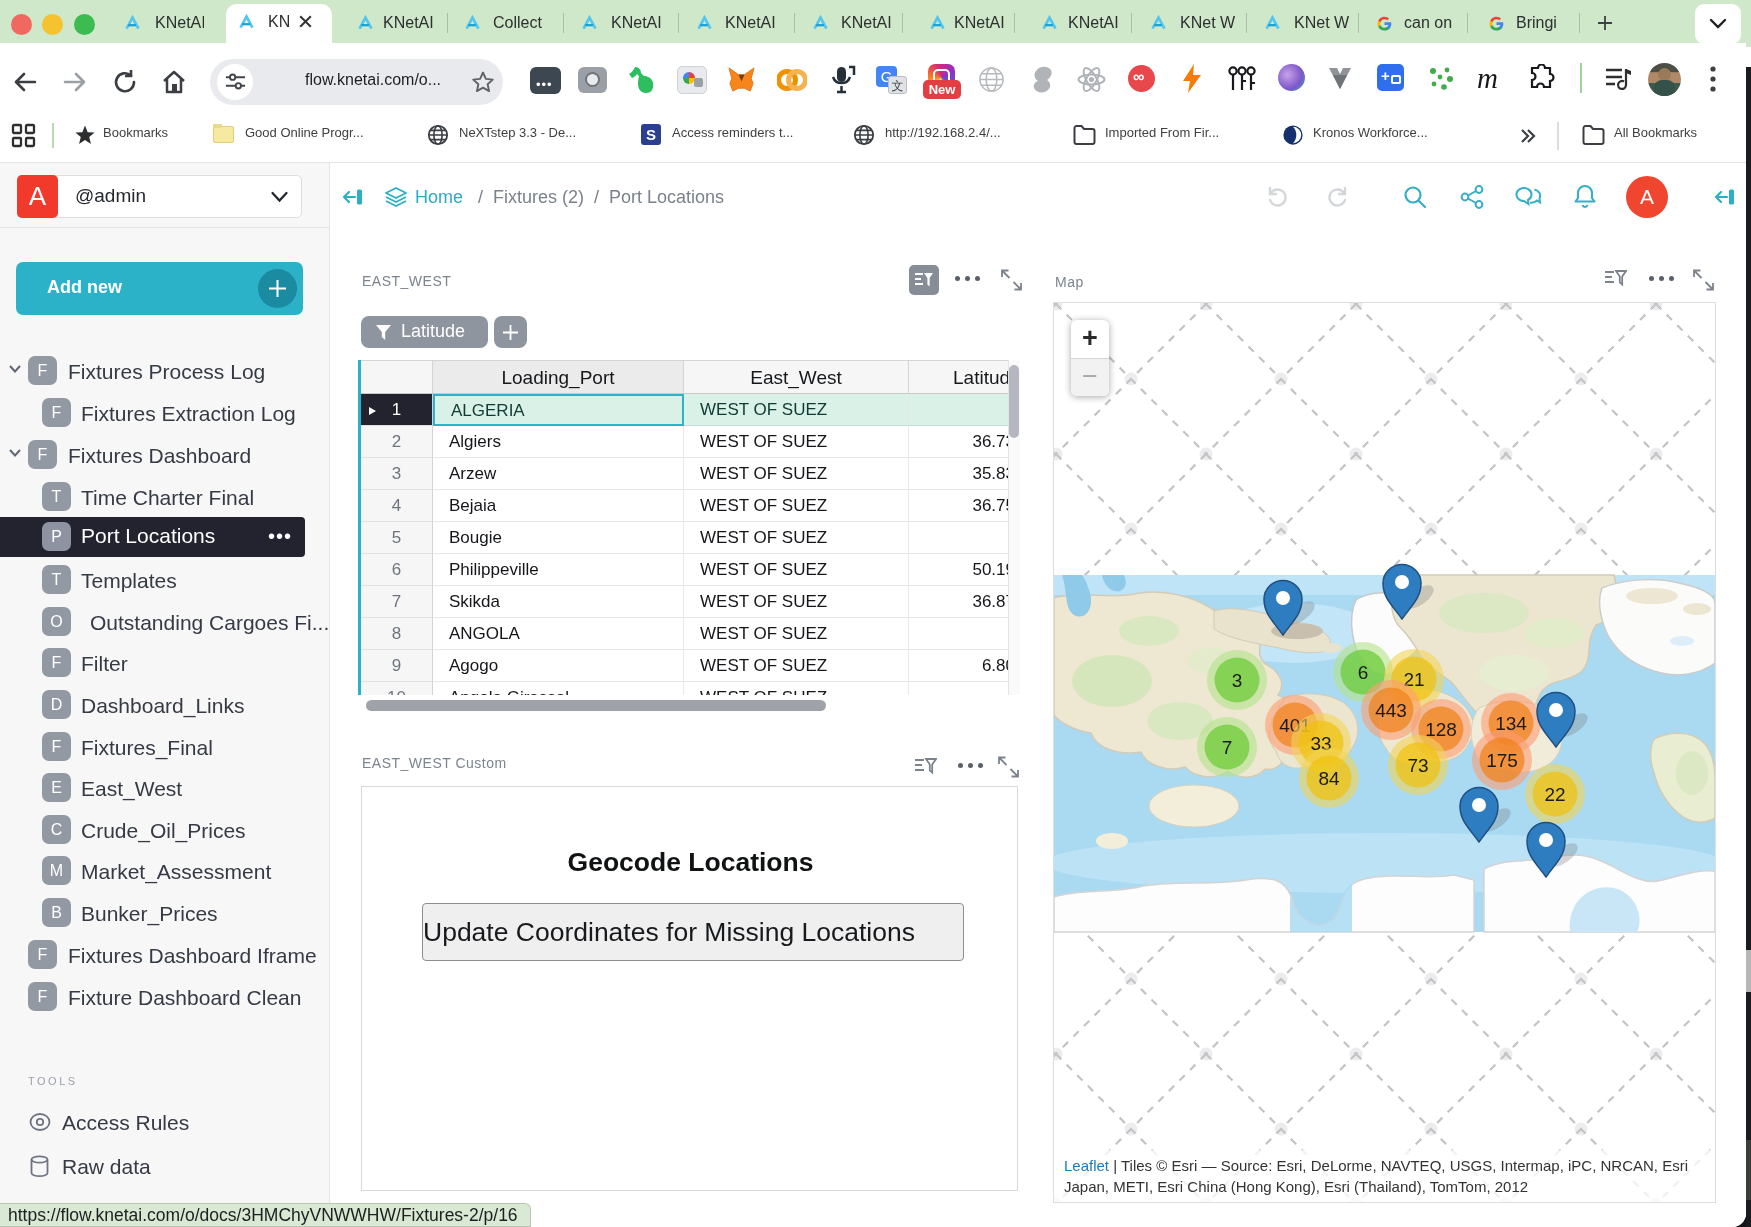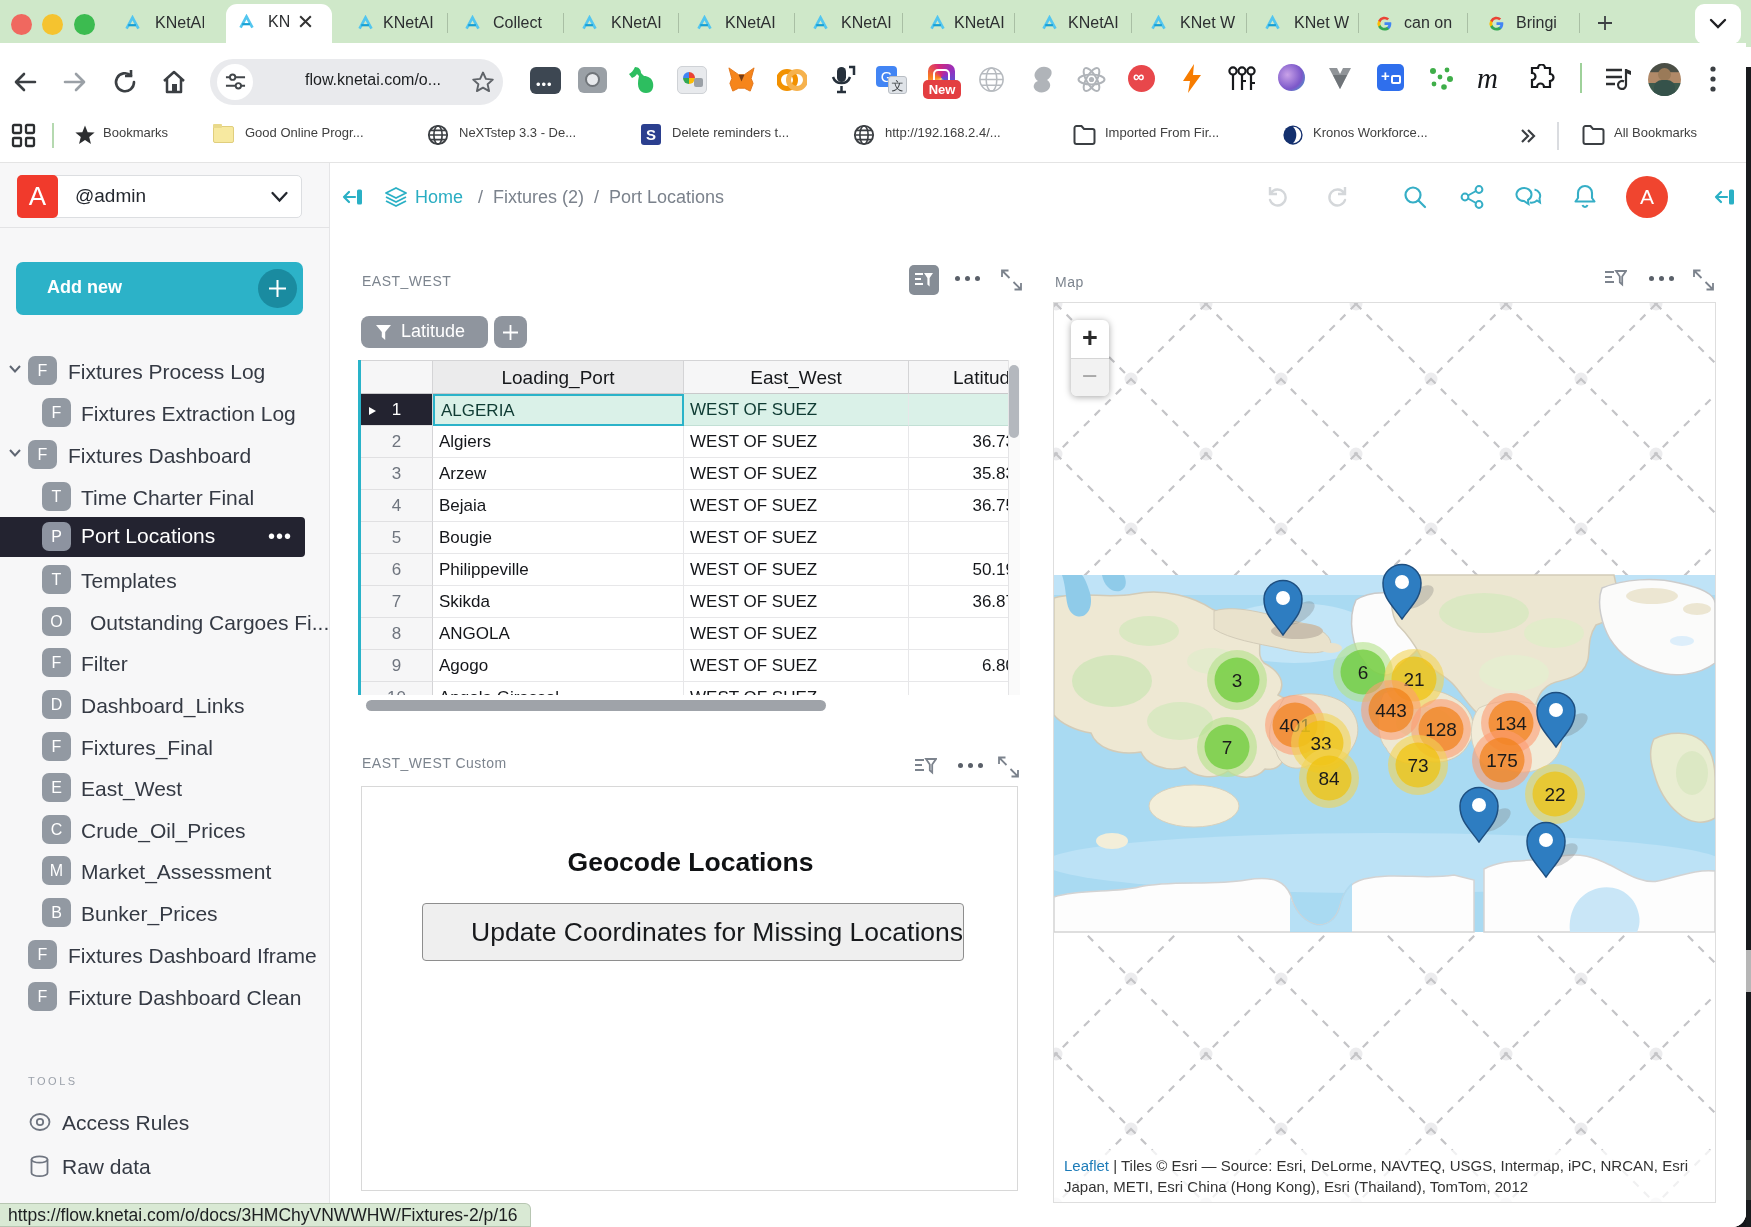--- a/index.html
+++ b/index.html
@@ -46,21 +46,21 @@
   .dots3 i { width:5px; height:5px; border-radius:50%; background:#5a6069; }
 
   
   .tcell { position:absolute; height:34px; font-size:19px; color:#16181b; line-height:33px;
            padding:0 10px; white-space:nowrap; overflow:hidden; text-align:center;
            background:#f6f6f7; border-right:1px solid #d4d4d6; border-bottom:1px solid #c9c9cb; border-top:1px solid #d4d4d6; }
   .selcol { background:#ebebec; }
   .rn { position:absolute; left:3px; width:72px; height:32px; background:#f6f6f7; border-bottom:1px solid #e0e0e2;
         border-right:1px solid #d4d4d6; font-size:17px; color:#6e747e; text-align:center; line-height:31px; }
   .dc { position:absolute; height:32px; background:#fff; border-bottom:1px solid #e7e7e9; border-right:1px solid #e7e7e9;
-        font-size:17px; color:#14161a; line-height:31px; padding:0 6px; white-space:nowrap; overflow:hidden; }
+        font-size:17px; color:#14161a; line-height:31px; padding:0 16px; white-space:nowrap; overflow:hidden; }
   </style>
 </head>
 <body>
 <div id="win">
   <div id="tabbar">
     <div class="tl" style="left:10.5px;background:#f0685f;"></div>
     <div class="tl" style="left:42px;background:#f5c32f;"></div>
     <div class="tl" style="left:74px;background:#3cbb50;"></div>
 
     <svg class="tabfav" style="left:124px" viewBox="0 0 20 20">
@@ -299,21 +299,21 @@
     <div class="abs" style="left:213px;top:16px;width:21px;height:17px;background:#f7e9a0;border:1px solid #e0ce7d;border-radius:2px;"></div>
     <div class="abs" style="left:213px;top:14px;width:9px;height:4px;background:#e9d98b;border-radius:1px;"></div>
     <div class="bktxt" style="left:245px;">Good Online Progr...</div>
     <svg class="abs" style="left:427px;top:14px" width="22" height="22" viewBox="0 0 24 24">
         <circle cx="12" cy="12" r="10" fill="none" stroke="#3b3f43" stroke-width="2"></circle>
         <ellipse cx="12" cy="12" rx="4.5" ry="10" fill="none" stroke="#3b3f43" stroke-width="1.8"></ellipse>
         <path d="M2.5 12 h19 M4 7 h16 M4 17 h16" stroke="#3b3f43" stroke-width="1.8"></path>
       </svg>
     <div class="bktxt" style="left:459px;">NeXTstep 3.3 - De...</div>
     <div class="abs" style="left:641px;top:14px;width:20px;height:21px;background:#2b3f8f;border-radius:3px;color:#fff;font-size:15px;font-weight:bold;text-align:center;line-height:21px;">S</div>
-    <div class="bktxt" style="left:672px;">Delete reminders t...</div>
+    <div class="bktxt" style="left:672px;">Access reminders t...</div>
     <svg class="abs" style="left:853px;top:14px" width="22" height="22" viewBox="0 0 24 24">
         <circle cx="12" cy="12" r="10" fill="none" stroke="#3b3f43" stroke-width="2"></circle>
         <ellipse cx="12" cy="12" rx="4.5" ry="10" fill="none" stroke="#3b3f43" stroke-width="1.8"></ellipse>
         <path d="M2.5 12 h19 M4 7 h16 M4 17 h16" stroke="#3b3f43" stroke-width="1.8"></path>
       </svg>
     <div class="bktxt" style="left:885px;">http://192.168.2.4/...</div>
     <svg class="abs" style="left:1073px;top:15px" width="23" height="20" viewBox="0 0 23 20">
         <path d="M1.5 3 a2 2 0 0 1 2 -2 h5 l2.5 3 h8.5 a2 2 0 0 1 2 2 v11 a2 2 0 0 1 -2 2 h-16 a2 2 0 0 1 -2 -2 Z" fill="none" stroke="#3b3f43" stroke-width="2"></path>
       </svg>
     <div class="bktxt" style="left:1105px;">Imported From Fir...</div>
@@ -585,21 +585,21 @@
         </div>
       <svg class="abs" style="left:666px;top:592px" width="23" height="24" viewBox="0 0 23 24">
           <g stroke="#7c838d" stroke-width="1.8" fill="none">
             <path d="M2 9 V2.5 H8.5 M2 2.5 L9.5 10"></path>
             <path d="M21 15 V21.5 H14.5 M21 21.5 L13.5 14"></path>
           </g>
           <path d="M2 2.5 l3 0 l-3 3 z M21 21.5 l-3 0 l3 -3 z" fill="#7c838d"></path>
         </svg>
       <div class="abs" style="left:30px;top:623px;width:657px;height:405px;background:#fff;border:1px solid #d8d8d8;">
         <div class="abs" style="left:0;top:60px;width:657px;text-align:center;font-size:26.5px;font-weight:bold;color:#101214;">Geocode Locations</div>
-        <div class="abs" style="left:60px;top:116px;width:542px;height:58px;background:#efefef;border:1px solid #8e8e8e;border-radius:4px;text-align:right;line-height:56px;font-size:26.5px;color:#17191c;">Update Coordinates for Missing Locations</div>
+        <div class="abs" style="left:60px;top:116px;width:542px;height:58px;background:#efefef;border:1px solid #8e8e8e;border-radius:4px;text-align:left;line-height:56px;font-size:26.5px;color:#17191c;">Update Coordinates for Missing Locations</div>
       </div>
 
       <div class="wtitle" style="left:724px;top:111px;">Map</div>
       <svg class="abs" style="left:1273px;top:104px" width="23" height="22" viewBox="0 0 23 22">
           <path d="M1 5 h9 M1 10 h7 M1 15 h9" stroke="#7c838d" stroke-width="2"></path>
           <path d="M12 4 h10 l-3.8 5.5 v8 l-2.4 -2.2 V9.5 Z" fill="none" stroke="#7c838d" stroke-width="1.8"></path>
         </svg>
       <div class="dots3" style="left:1318px;top:113px;">
           <i></i>
           <i></i>

